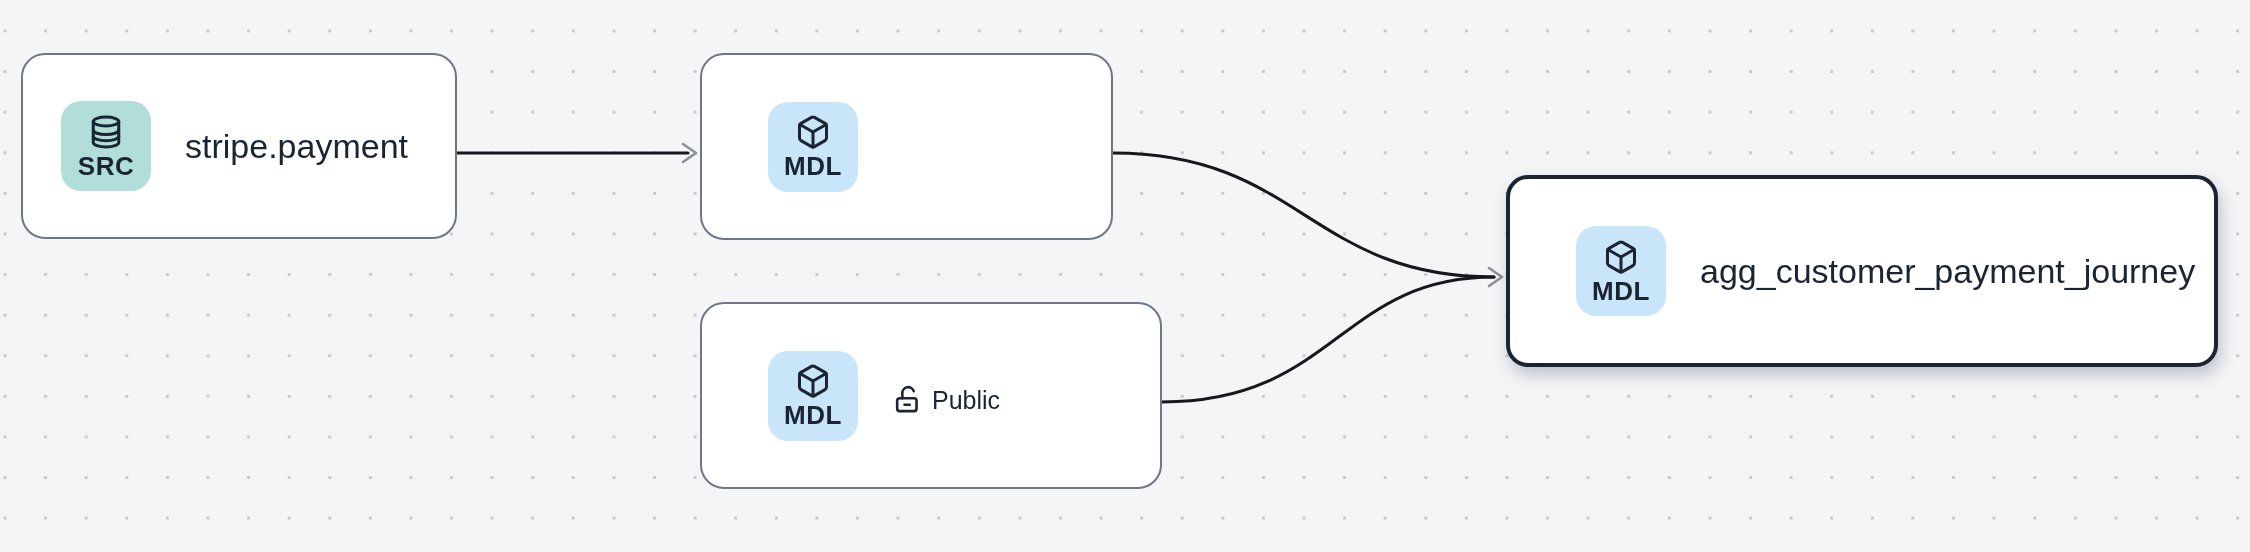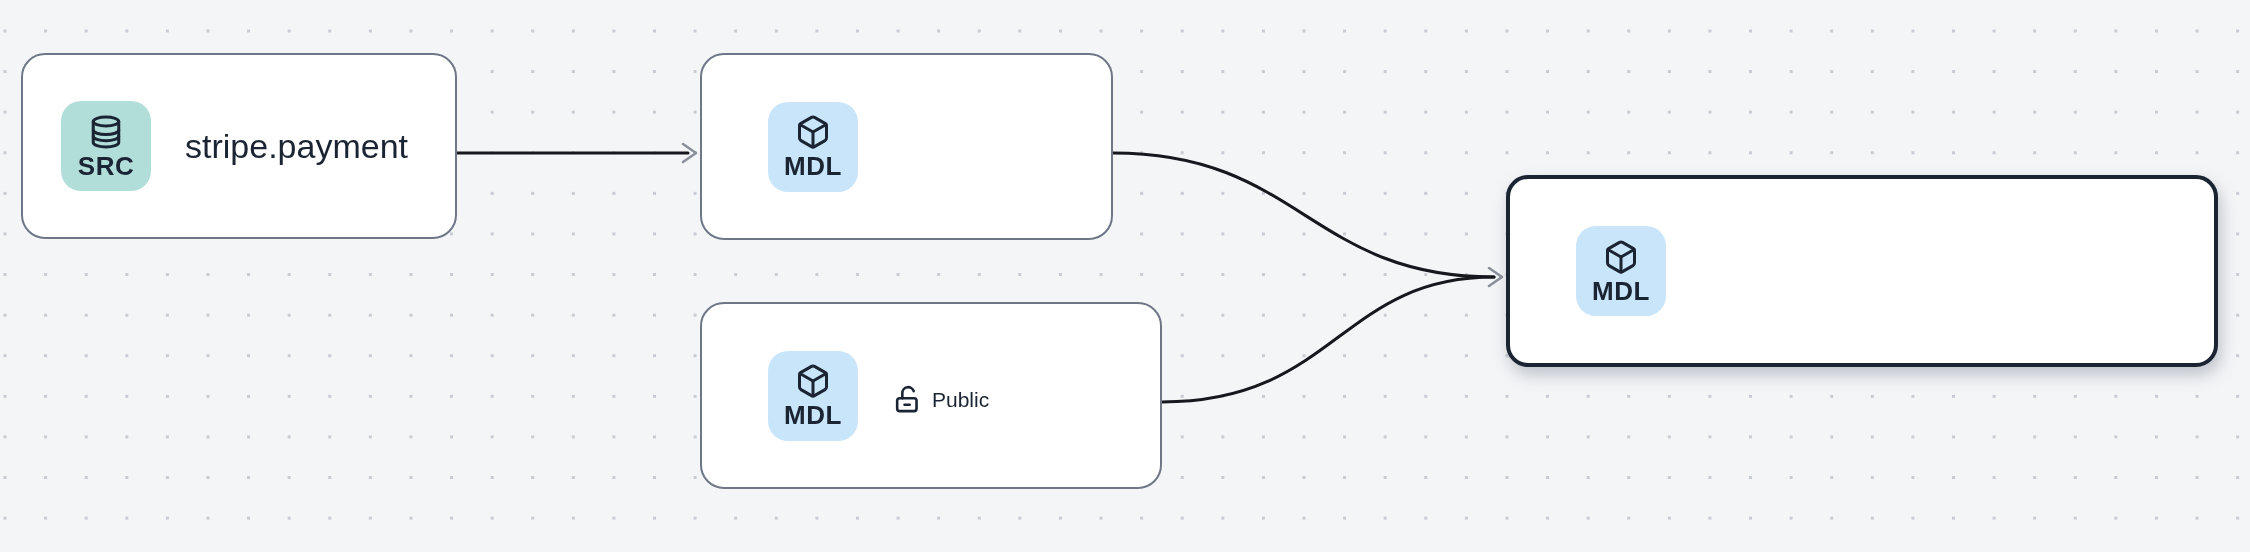--- a/index.html
+++ b/index.html
@@ -62,21 +62,21 @@
   .badge .badge-label{
     font-size:26px;font-weight:700;letter-spacing:.5px;
     line-height:1;margin-top:3px;color:var(--text);
   }
   .labels{display:flex;flex-direction:column;justify-content:center;}
   .title{
     font-size:34px;color:var(--text);line-height:42px;white-space:nowrap;
   }
   .access{
     display:flex;align-items:center;gap:9px;
-    font-size:21px;color:var(--text);line-height:36px;margin-top:8px;
+    font-size:25px;color:var(--text);line-height:36px;margin-top:8px;
   }
   .access svg{width:31px;height:31px;display:block;flex:0 0 auto;}
   .icon{color:var(--text);}
 </style>
 </head>
 <body>
 
 <div class="canvas">
 
   <svg class="edges" width="2250" height="552" viewBox="0 0 2250 552">
@@ -146,15 +146,18 @@
     <div class="badge model">
       <span class="icon">
         <svg viewBox="0 0 24 24" fill="none" stroke="currentColor" stroke-width="2" stroke-linecap="round" stroke-linejoin="round">
           <path d="M21 16V8a2 2 0 0 0-1-1.73l-7-4a2 2 0 0 0-2 0l-7 4A2 2 0 0 0 3 8v8a2 2 0 0 0 1 1.73l7 4a2 2 0 0 0 2 0l7-4A2 2 0 0 0 21 16z"></path>
           <path d="M3.27 6.96 12 12.01l8.73-5.05"></path>
           <path d="M12 22.08V12"></path>
         </svg>
       </span>
       <span class="badge-label">MDL</span>
     </div>
+    <div class="labels">
+      <div class="title">agg_customer_payment_journey</div>
+    </div>
   </div>
 
 </div>
 
 </body></html>

